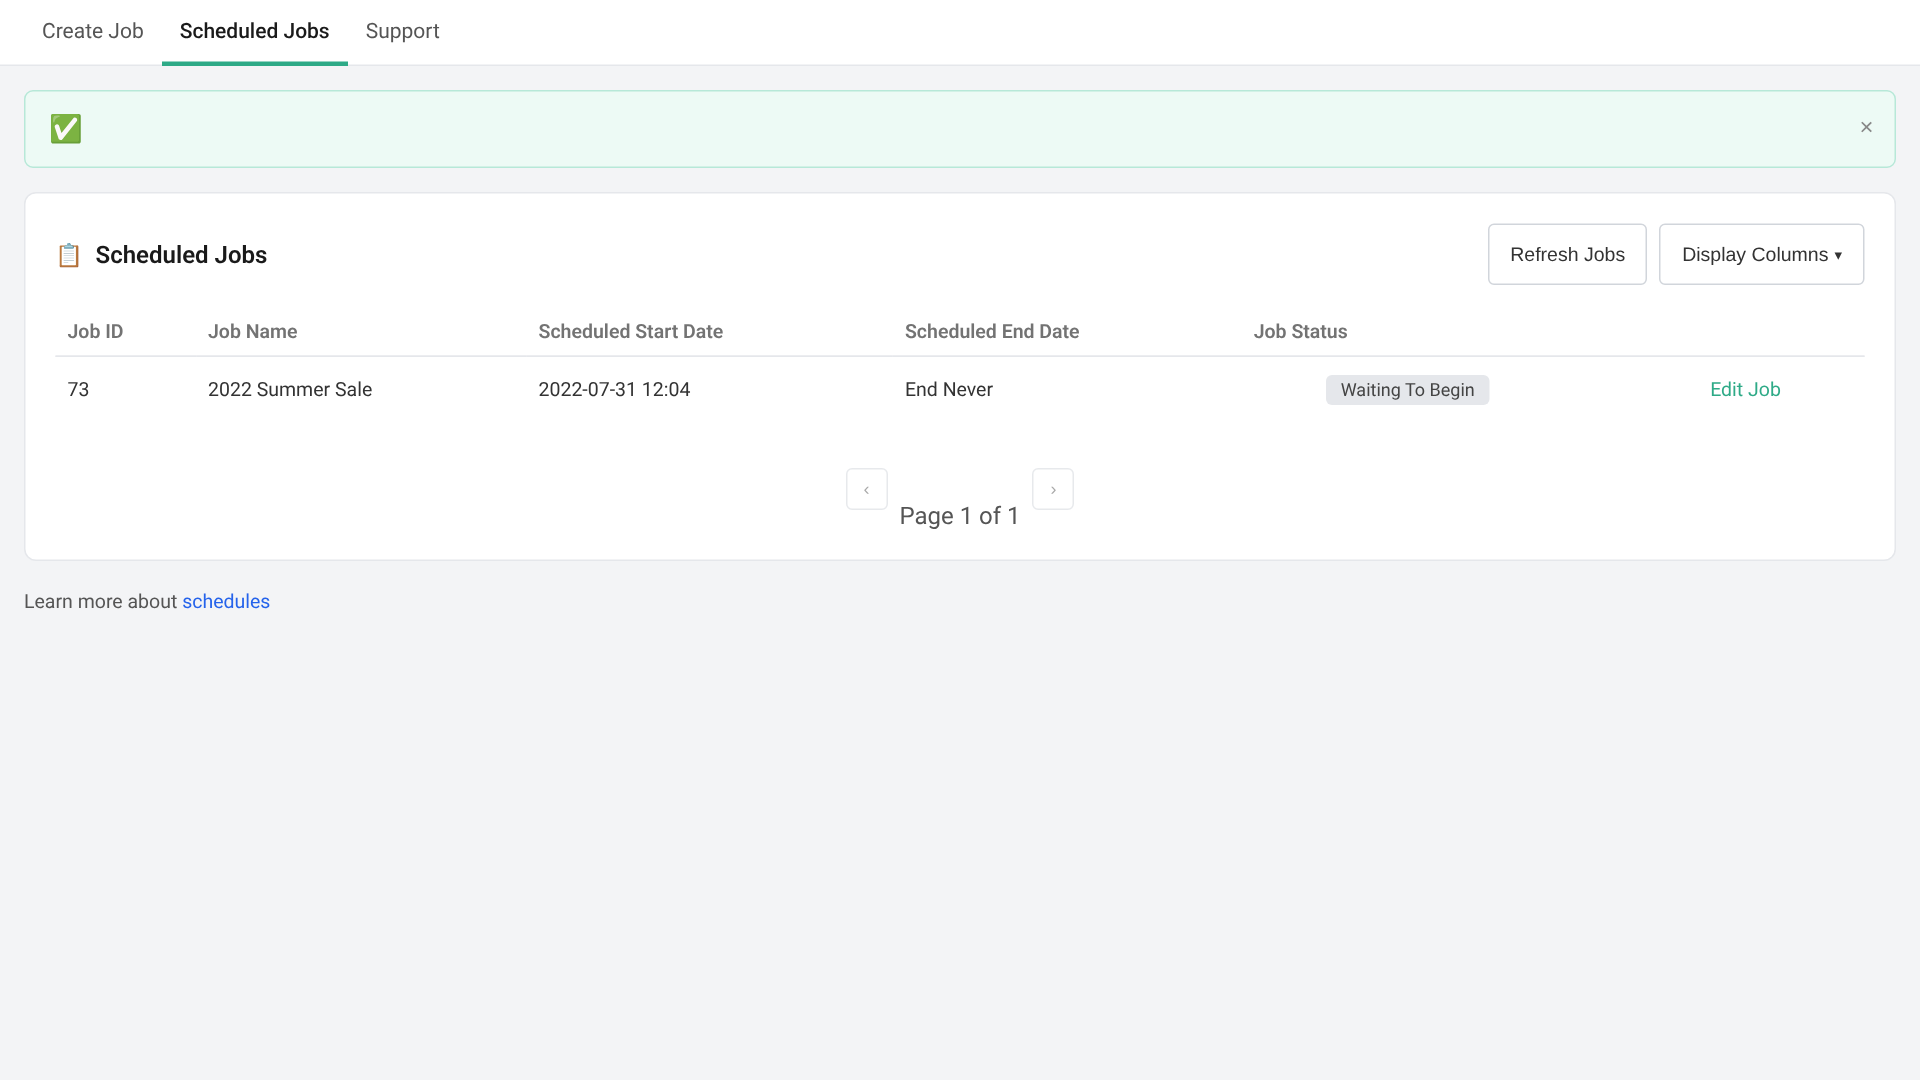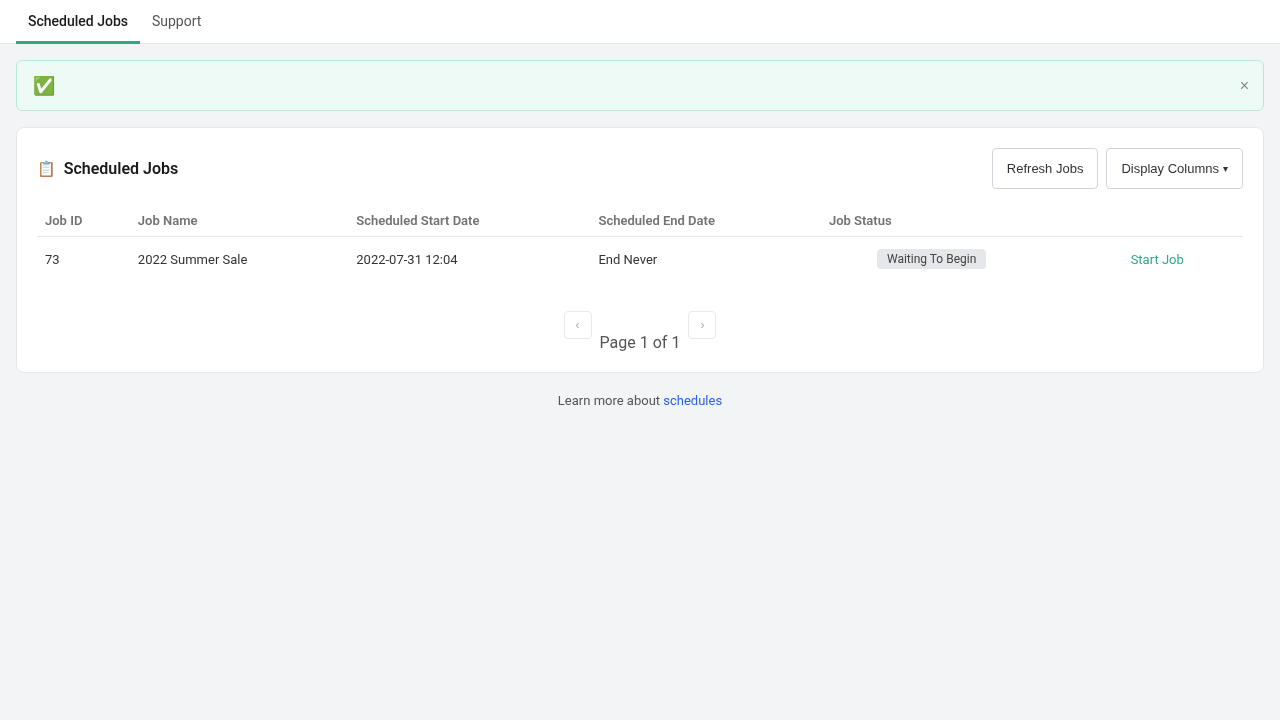--- a/index.html
+++ b/index.html
@@ -170,34 +170,35 @@
     .page-btn.disabled {
       opacity: 0.5;
       cursor: default;
     }
     .page-info {
       font-size: 16px;
       color: #555;
       margin-top: 36px;
     }
     .footer-note {
-      text-align: center;
+      text-align: left;
       margin-top: 20px;
       font-size: 13px;
       color: #555;
     }
     .footer-note a {
       color: #2563eb;
       text-decoration: none;
     }
   </style>
 </head>
 <body>
 
 <nav class="nav-bar">
+  <a class="nav-tab">Create Job</a>
   <a class="nav-tab active">Scheduled Jobs</a>
   <a class="nav-tab">Support</a>
 </nav>
 
 <div class="main-content">
 
   <div class="alert-success">
     <span class="check-icon">✅</span>
     <button class="close-btn">×</button>
   </div>
@@ -228,21 +229,21 @@
           <th></th>
         </tr>
       </thead>
       <tbody id="table-body">
       <tr>
       <td>73</td>
       <td>2022 Summer Sale</td>
       <td>2022-07-31 12:04</td>
       <td>End Never</td>
       <td><span class="status-badge">Waiting To Begin</span></td>
-      <td><a class="edit-link" href="#">Start Job</a></td>
+      <td><a class="edit-link" href="#">Edit Job</a></td>
     </tr>
         </tbody>
     </table>
 
     <div class="pagination">
       <button class="page-btn disabled">‹</button>
       <span class="page-info">Page 1 of 1</span>
       <button class="page-btn disabled">›</button>
     </div>
   </div>

